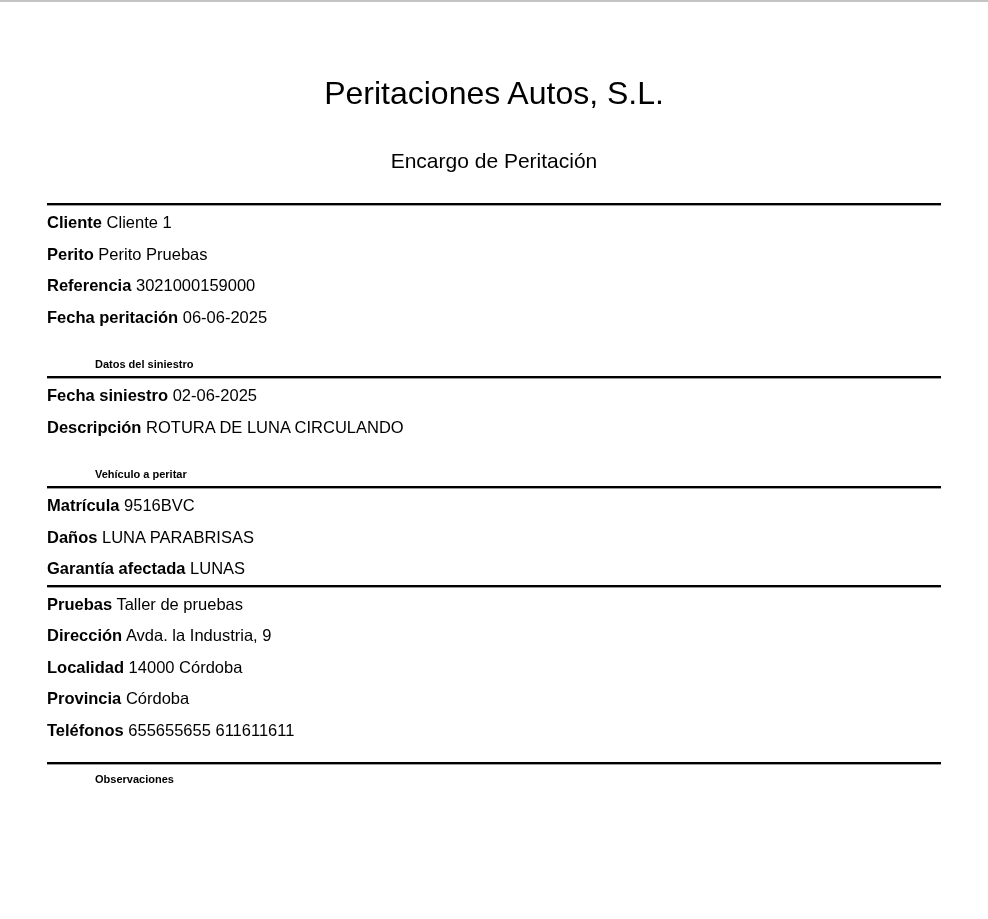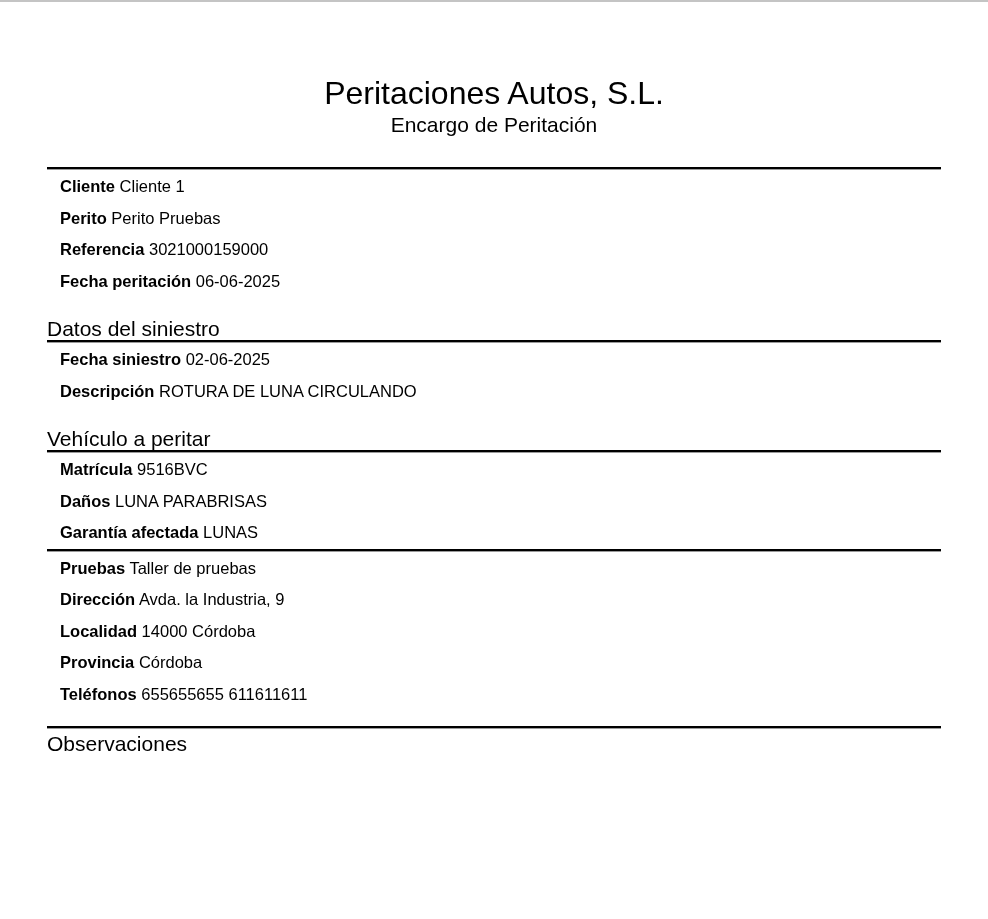--- a/index.html
+++ b/index.html
@@ -27,44 +27,45 @@
     font-weight: 400;
     text-align: center;
     white-space: nowrap;
   }
   .doc-subtitle {
     font-size: 21px;
     line-height: 26px;
     font-weight: 400;
     text-align: center;
     white-space: nowrap;
+    margin-top: 36px;
   }
   .rule {
     height: 2px;
     background: #000000;
     box-shadow: 0 1px 0 #9a9a9a;
   }
   .page > .sections > section:first-child > .rule {
     margin-top: 29px;
   }
   .heading {
-    font-size: 21px;
-    font-weight: 400;
+    font-size: 11px;
+    font-weight: 700;
     line-height: 23px;
     margin-top: 20px;
+    margin-left: 48px;
   }
   .section--line-above > .rule {
     margin-top: 16px;
   }
   .section--line-above > .heading {
     margin-top: 4px;
   }
   .rows {
     padding-top: 2px;
-    margin-left: 13px;
   }
   .field-row {
     font-size: 16.5px;
     line-height: 31.5px;
     white-space: nowrap;
   }
   .field-label {
     font-weight: 700;
   }
   .field-value {

